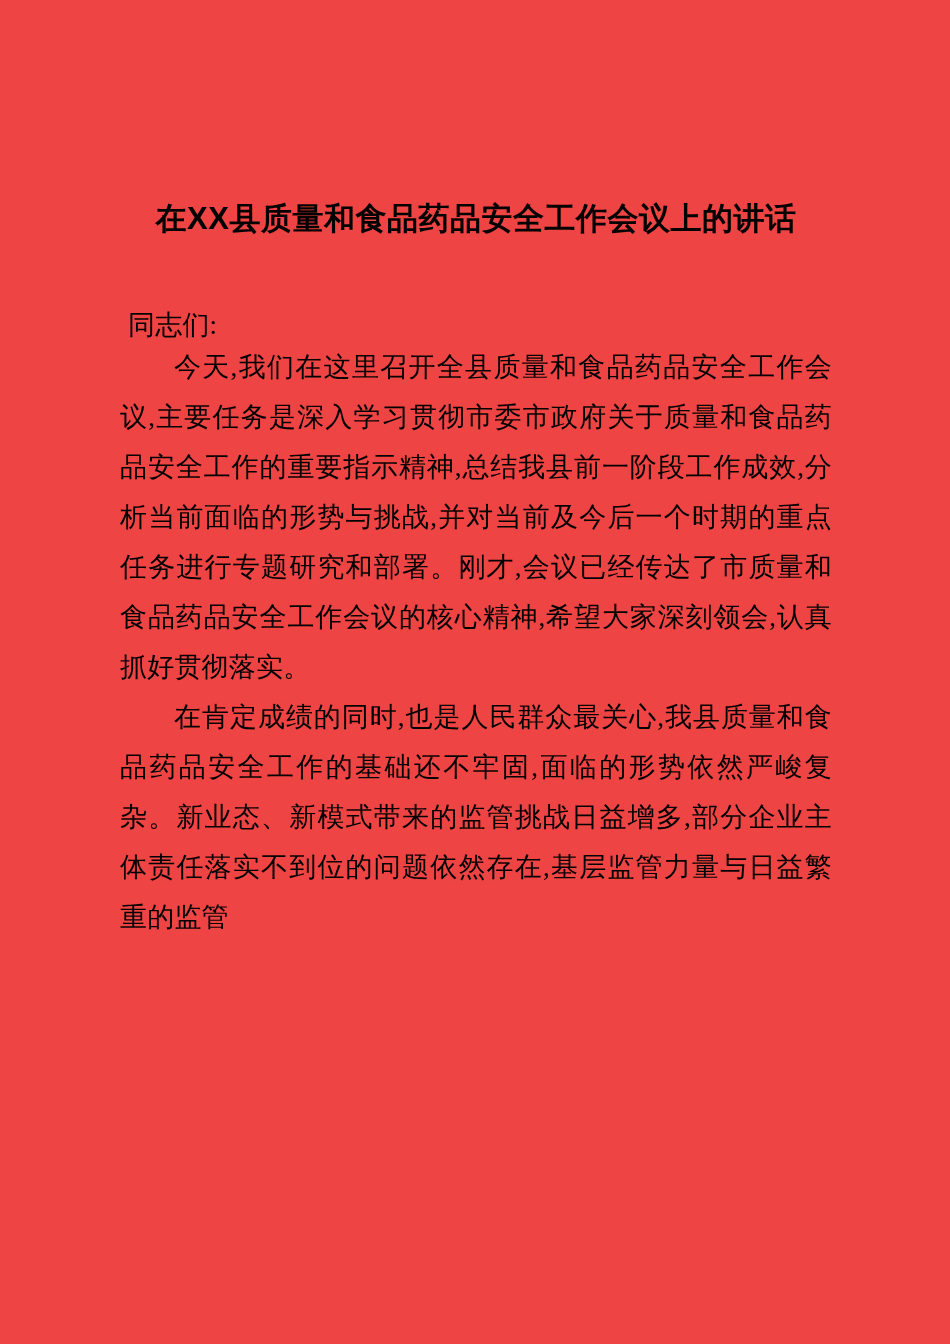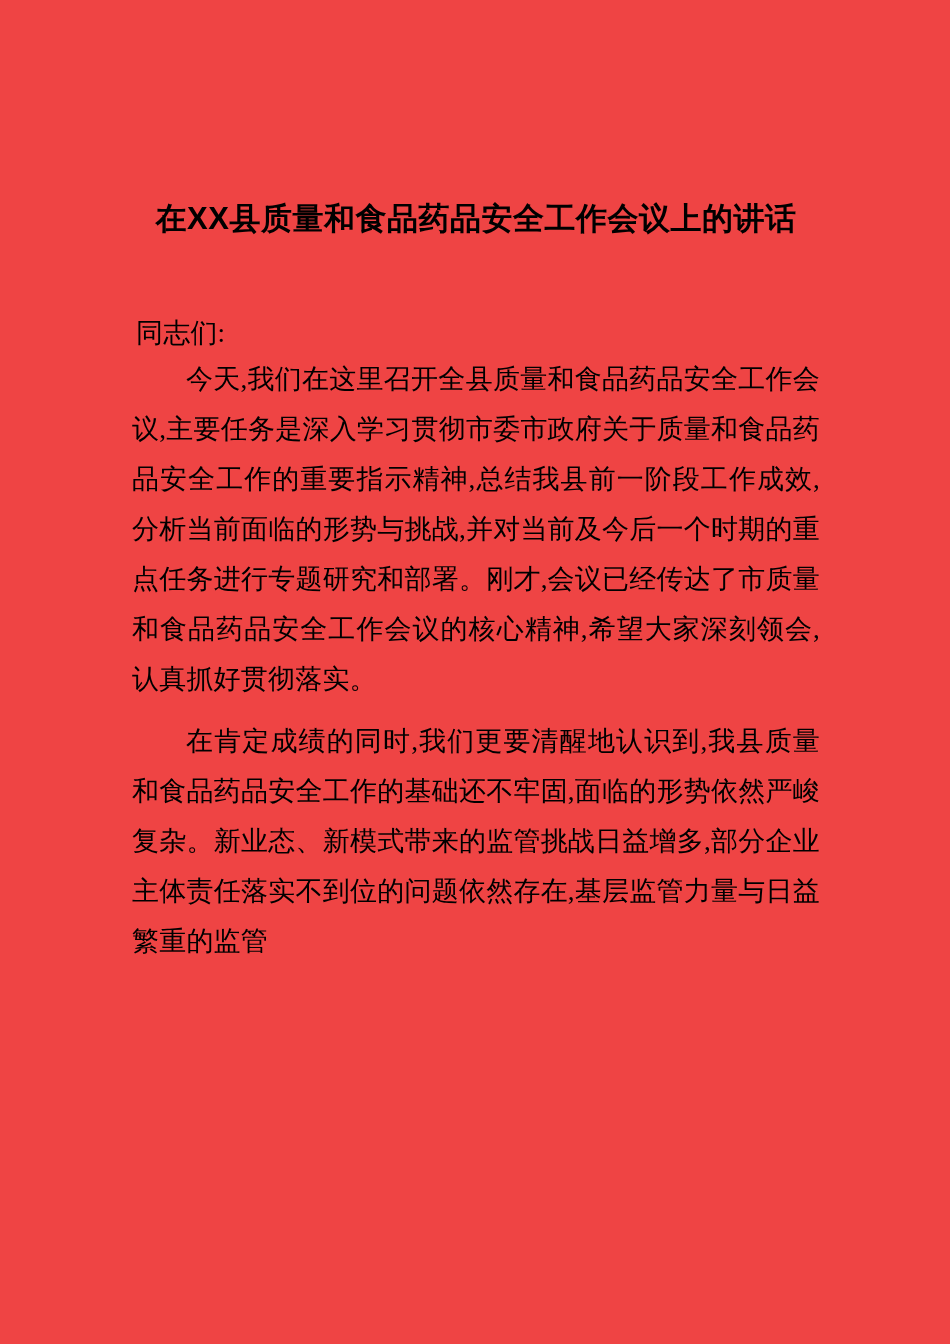--- a/index.html
+++ b/index.html
@@ -47,28 +47,28 @@
     top: 198px;
     width: 712px;
     white-space: nowrap;
   }
 
   .salutation {
     position: absolute;
     left: 0;
     top: 292px;
     width: 712px;
-    margin: 16px;
+    margin: 8px;
     font-size: 27px;
     line-height: 50px;
     letter-spacing: 0.2px;
   }
 
   .para {
-    margin: 12px;
+    margin: 0;
     font-size: 27px;
     line-height: 50px;
     text-align: justify;
     text-justify: inter-character;
     text-indent: 54px;
     letter-spacing: 0.2px;
     word-break: break-all;
   }
 
   .para-block {
@@ -84,18 +84,18 @@
 <div class="page">
 
   <div class="doc-body">
 
     <h1 class="doc-title">在XX县质量和食品药品安全工作会议上的讲话</h1>
 
     <p class="salutation">同志们:</p>
 
     <div class="para-block">
       <p class="para">今天,我们在这里召开全县质量和食品药品安全工作会议,主要任务是深入学习贯彻市委市政府关于质量和食品药品安全工作的重要指示精神,总结我县前一阶段工作成效,分析当前面临的形势与挑战,并对当前及今后一个时期的重点任务进行专题研究和部署。刚才,会议已经传达了市质量和食品药品安全工作会议的核心精神,希望大家深刻领会,认真抓好贯彻落实。</p>
-      <p class="para">在肯定成绩的同时,我们更要清醒地认识到,我县质量和食品药品安全工作的基础还不牢固,面临的形势依然严峻复杂。新业态、新模式带来的监管挑战日益增多,部分企业主体责任落实不到位的问题依然存在,基层监管力量与日益繁重的监管</p>
+      <p class="para">在肯定成绩的同时,也是人民群众最关心,我县质量和食品药品安全工作的基础还不牢固,面临的形势依然严峻复杂。新业态、新模式带来的监管挑战日益增多,部分企业主体责任落实不到位的问题依然存在,基层监管力量与日益繁重的监管</p>
     </div>
 
   </div>
 
 </div>
 
 </body></html>

